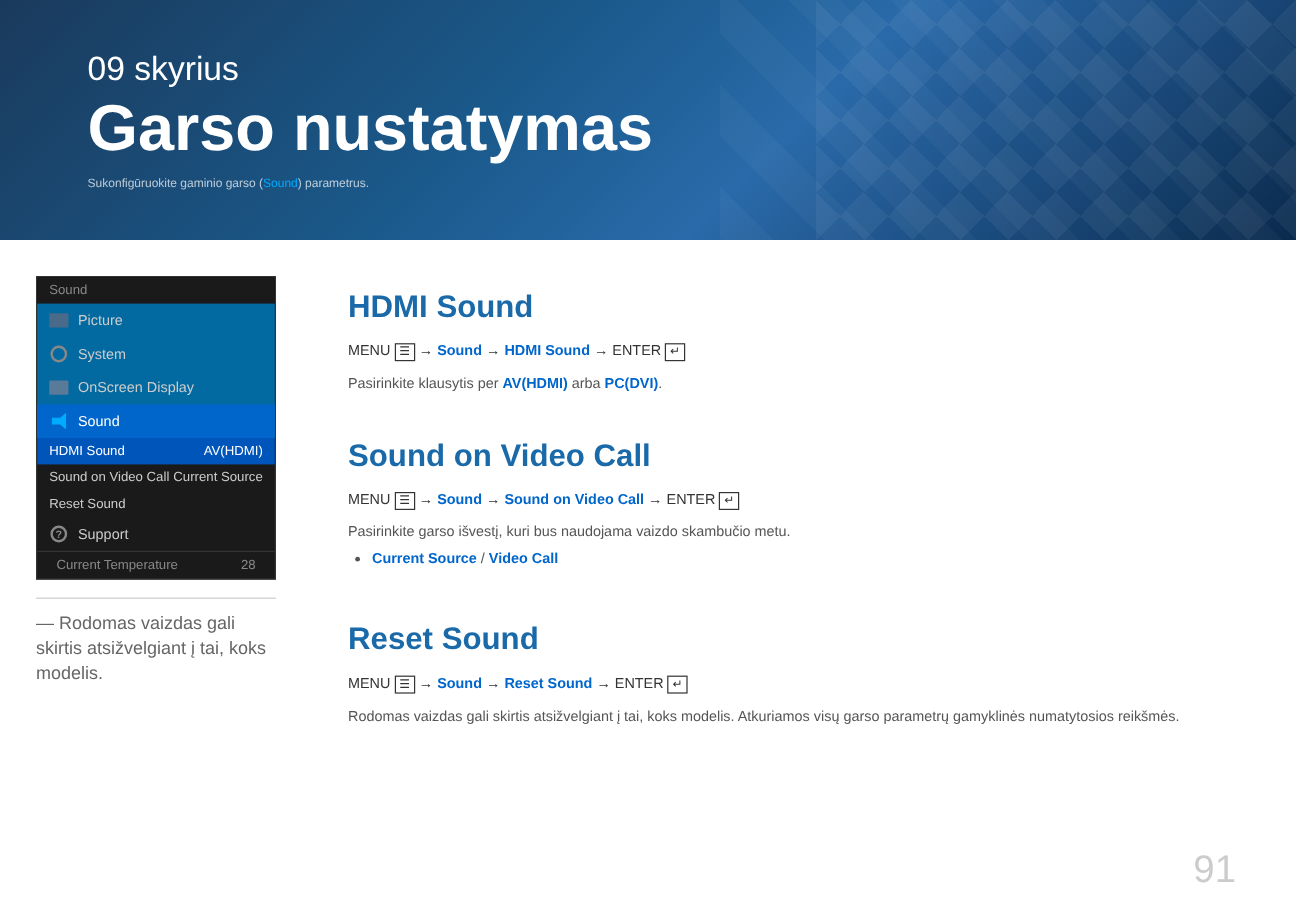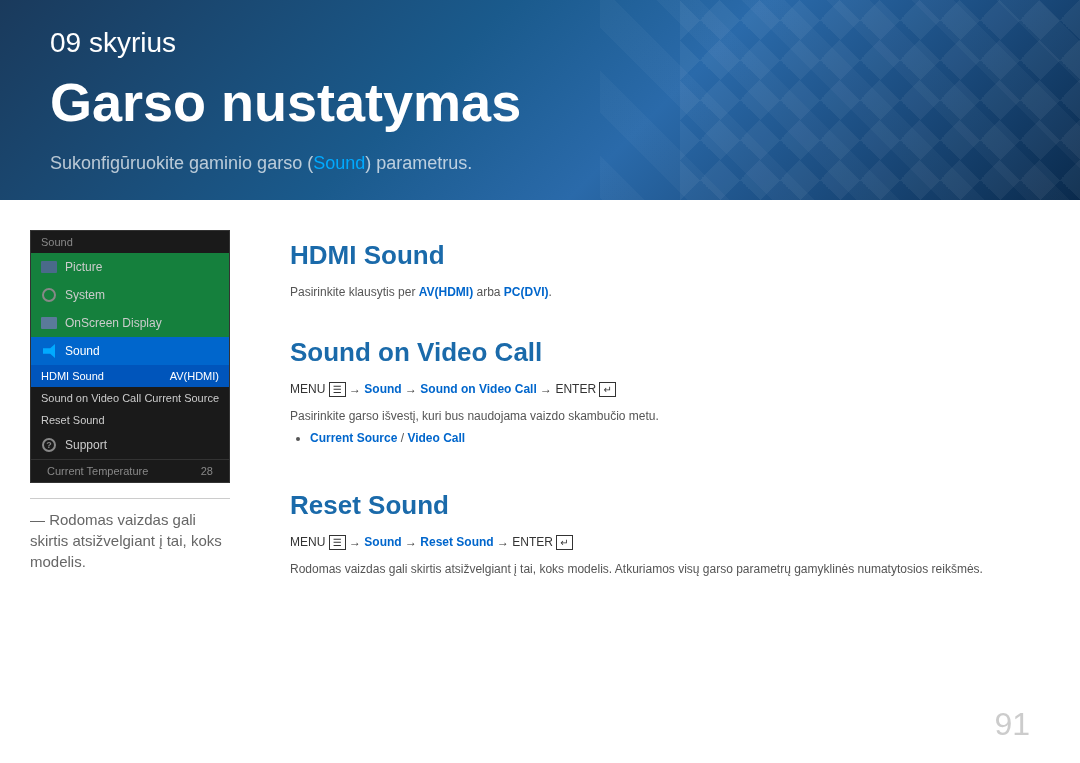--- a/index.html
+++ b/index.html
@@ -14,23 +14,22 @@
 
     
     .header-banner {
       width: 100%;
       height: 200px;
       background: linear-gradient(135deg, #1a3a5c 0%, #1a5a8c 40%, #2a6aaa 60%, #1a4a7c 80%, #0a2a4c 100%);
       position: relative;
       display: flex;
       flex-direction: column;
       justify-content: center;
-      padding: 30px 50px;
+      padding: 30px 73px;
       overflow: hidden;
-      gap: 10px;
     }
 
     .header-banner::before {
       content: '';
       position: absolute;
       top: -20px; right: -20px;
       width: 500px; height: 260px;
       background: repeating-linear-gradient(
         45deg,
         transparent,
@@ -63,21 +62,21 @@
       line-height: 1.2;
     }
     .chapter-title {
       font-size: 54px;
       font-weight: 700;
       color: #fff;
       line-height: 1.2;
       margin-bottom: 8px;
     }
     .chapter-subtitle {
-      font-size: 18px;
+      font-size: 10px;
       color: rgba(255,255,255,0.7);
       font-weight: 300;
     }
     .chapter-subtitle .highlight {
       color: #00aaff;
     }
 
     
     .main-content {
       display: flex;
@@ -100,21 +99,21 @@
     }
 
     .menu-header {
       background: #1a1a1a;
       color: #888;
       padding: 5px 10px;
       font-size: 11px;
     }
 
     .menu-items {
-      background: #15803d;
+      background: #0369a1;
     }
 
     .menu-item {
       display: flex;
       align-items: center;
       padding: 6px 10px;
       color: #ccc;
       gap: 8px;
     }
 
@@ -336,20 +335,23 @@
 
     <div class="divider-line"></div>
 
     <div class="footnote">— Rodomas vaizdas gali skirtis atsižvelgiant į tai, koks modelis.</div>
   </div>
 
   <div class="right-panel">
 
     <div>
       <div class="section-title">HDMI Sound</div>
+      <div class="menu-path">
+        MENU <span style="font-size:10px;border:1px solid #333;padding:1px 3px;">☰</span> → <span class="blue">Sound</span> → <span class="blue">HDMI Sound</span> → ENTER <span style="font-size:10px;border:1px solid #333;padding:1px 3px;">↵</span>
+      </div>
       <div class="description">
         Pasirinkite klausytis per <span class="blue" style="color:#0066cc;font-weight:600;">AV(HDMI)</span> arba <span class="blue" style="color:#0066cc;font-weight:600;">PC(DVI)</span>.
       </div>
     </div>
 
     <div class="section-separator"></div>
 
     <div>
       <div class="section-title">Sound on Video Call</div>
       <div class="menu-path">

